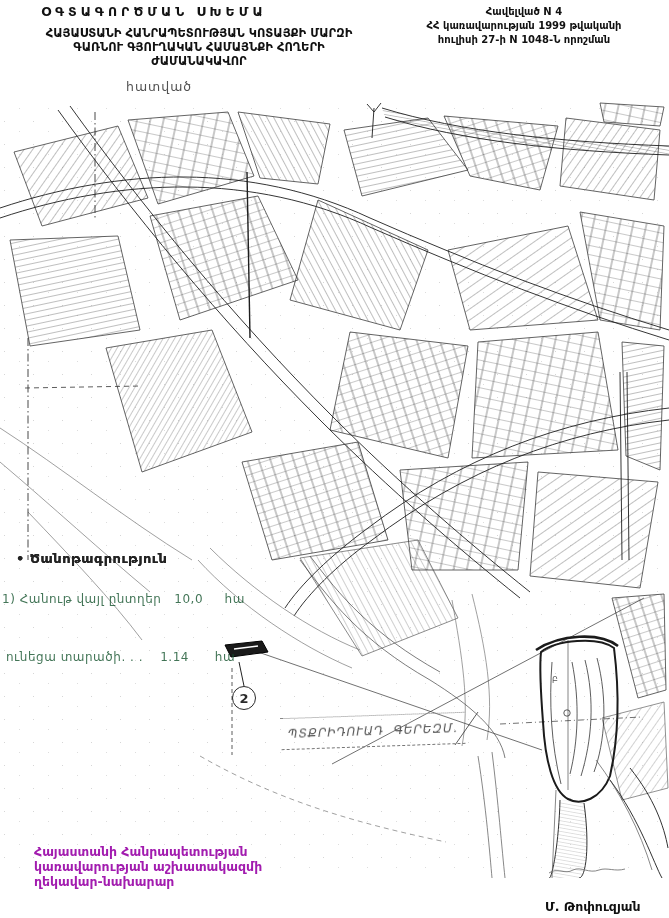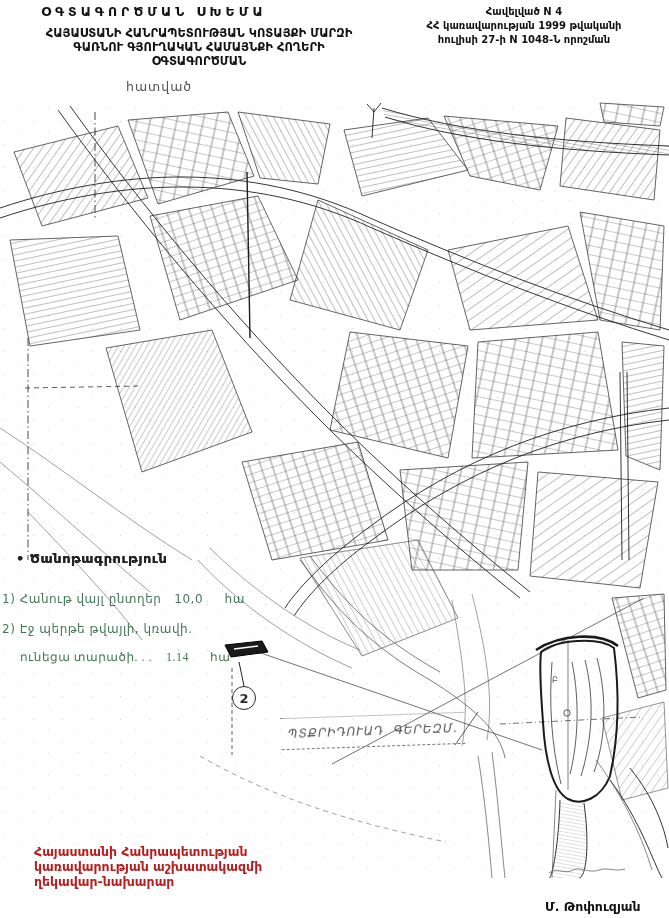--- a/index.html
+++ b/index.html
@@ -29,41 +29,41 @@
   .legend-head{
     left:16px;top:551px;font-weight:bold;font-size:13px;color:#222;
     letter-spacing:.5px;text-shadow:0 0 .6px #222;
   }
   .legend-item{
     font-size:12px;color:#14532d;letter-spacing:.5px;opacity:.8;
     filter:blur(.3px);white-space:pre;
   }
   .li1{left:2px;top:592px;}
   .li2{left:2px;top:622px;}
-  .li3{left:20px;top:650px;font-family:Liberation Serif, serif;}
+  .li3{left:6px;top:650px;}
   .cem-box{
     left:281px;top:715px;width:184px;height:30px;
     transform:rotate(-2deg);
     border-top:1px dotted #888;border-bottom:1px dashed #777;
     display:flex;align-items:center;justify-content:center;
   }
   .cem-text{
     font-style:italic;font-size:12px;color:#555;letter-spacing:1px;
     filter:blur(.35px);white-space:pre;
   }
   .marker2{
     left:232px;top:686px;width:22px;height:22px;border:1.6px solid #2a2a2a;
     border-radius:50%;display:flex;align-items:center;justify-content:center;
     font-size:13px;font-weight:bold;color:#2a2a2a;background:transparent;
   }
   .area-letter{
     left:552px;top:676px;font-size:8px;color:#555;filter:blur(.2px);
   }
   .footer-left{
-    left:34px;top:844px;font-weight:bold;font-size:12.5px;line-height:15px;color:#b91c1c;
+    left:34px;top:844px;font-weight:bold;font-size:12.5px;line-height:15px;color:#a21caf;
   }
   .signature{
     left:545px;top:899px;font-weight:bold;font-size:12.5px;color:#111;
   }
   .mapsvg{left:0;top:98px;}
 </style>
 </head>
 <body>
 
 <div class="page">
@@ -199,35 +199,34 @@
     <g stroke="#444" stroke-width="0.7" fill="none">
       <path d="M300,560 C330,600 360,640 430,680 C470,705 500,730 505,758"></path>
       <path d="M310,556 C340,596 372,634 440,672"></path>
     </g>
   </svg>
 
   <div class="abs hdr-title">ՕԳՏԱԳՈՐԾՄԱՆ ՍԽԵՄԱ</div>
   <div class="abs hdr-sub">
     <div>ՀԱՅԱՍՏԱՆԻ ՀԱՆՐԱՊԵՏՈՒԹՅԱՆ ԿՈՏԱՅՔԻ ՄԱՐԶԻ</div>
     <div>ԳԱՌՆՈՒ ԳՅՈՒՂԱԿԱՆ ՀԱՄԱՅՆՔԻ ՀՈՂԵՐԻ</div>
-    <div>ՕԳՏԱԳՈՐԾՄԱՆ</div>
+    <div>ԺԱՄԱՆԱԿԱՎՈՐ</div>
   </div>
   <div class="abs hdr-section">հատված</div>
   <div class="abs hdr-appendix">
     <div>Հավելված N 4</div>
     <div>ՀՀ կառավարության 1999 թվականի</div>
     <div>հուլիսի 27-ի N 1048-Ն որոշման</div>
   </div>
 
   <div class="abs legend-head">
     <span>•</span>
     <span>Ծանոթագրություն</span>
   </div>
   <div class="abs legend-item li1">1) Հանութ վայլ ընտղեր   10,0     հա</div>
-  <div class="abs legend-item li2">2) Էջ պերթե թվայլի, կռավի.</div>
   <div class="abs legend-item li3">ունեցա տարածի. . .    1.14      հա</div>
 
   <div class="abs cem-box">
     <span class="cem-text">ՊՏՔՐԻԴՈՒԱԴ  ԳԵՐԵԶՄ.</span>
   </div>
 
   <div class="abs marker2">2</div>
 
   <div class="abs area-letter">Բ</div>
 

